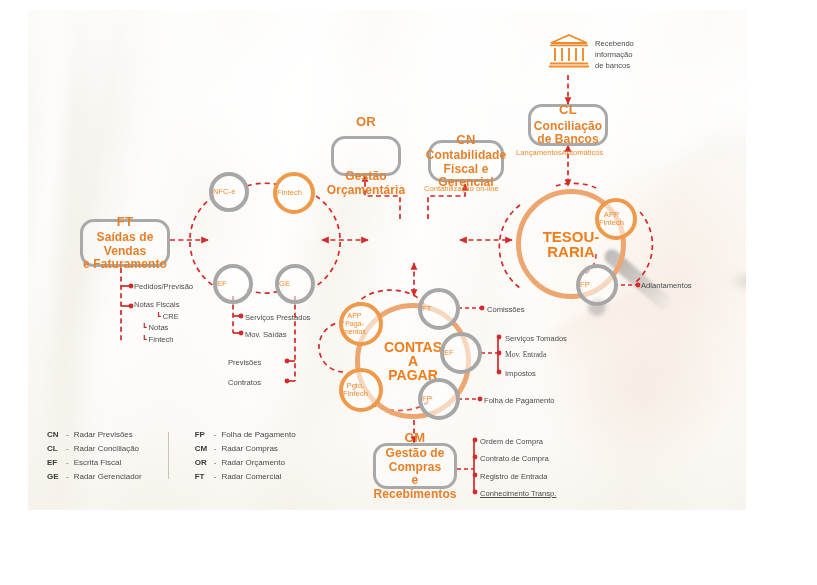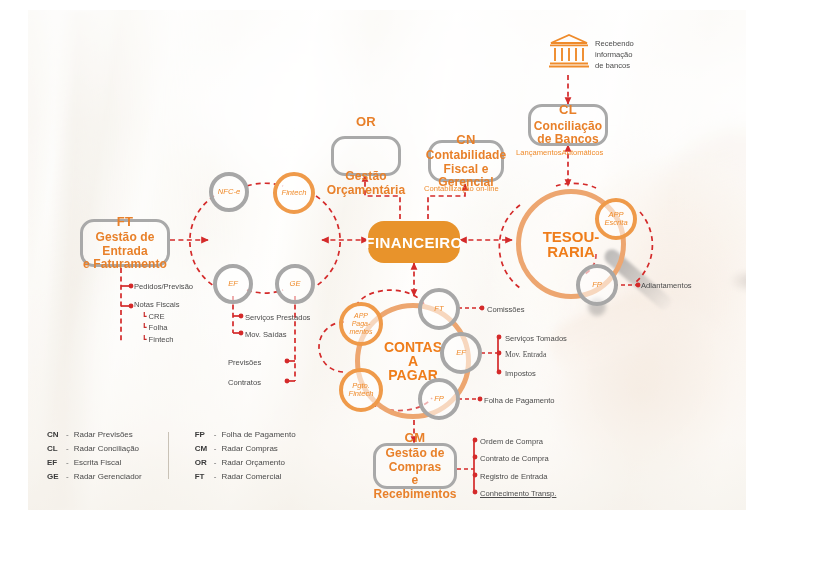--- a/index.html
+++ b/index.html
@@ -138,22 +138,22 @@
   .hub{
     border-radius:50%;
     display:flex;align-items:center;justify-content:center;text-align:center;
     color:#ef7d1a;font-weight:bold;line-height:1.02;
   }
   .hub-ring{border:5px solid #eda670;background:rgba(255,255,255,.18);}
 
   
   .sat{
     border-radius:50%;
-    display:flex;align-items:center;justify-content:center;text-align:center;
-    font-size:7.6px;line-height:1.12;font-style:italic;
+    display:flex;align-items:center;text-align:center;
+    font-size:7.6px;line-height:1.12;
   }
   .sat-grey{border:4px solid #a7a7a7;background:rgba(255,255,255,.55);color:#ef8b2b;}
   .sat-orange{border:4px solid #ef9a4a;background:rgba(255,255,255,.55);color:#ef8b2b;}
 
   
   .cap{
     position:absolute;color:#4b4b4b;font-size:7.6px;white-space:nowrap;line-height:1.45;
   }
   .cap-or{color:#ef8b2b;}
   .sublist{position:absolute;font-size:7.6px;color:#4b4b4b;line-height:1.5;}
@@ -308,33 +308,30 @@
 
   <div class="node modbox" style="left:428px;top:140px;width:76px;height:42px;">
     <span class="code">CN</span>
     <span class="desc" style="white-space:pre-line;">Contabilidade
 Fiscal e Gerencial</span>
   </div>
   <div class="cap cap-or" style="left:424px;top:183px;">Contabilização on-line</div>
 
   <div class="node modbox" style="left:80px;top:219px;width:90px;height:48px;">
     <span class="code">FT</span>
-    <span class="desc" style="white-space:pre-line;">Gestão de Entrada
+    <span class="desc" style="white-space:pre-line;">Saídas de Vendas
 e Faturamento</span>
   </div>
 
   <div class="node modbox" style="left:373px;top:443px;width:84px;height:46px;">
     <span class="code">CM</span>
     <span class="desc" style="white-space:pre-line;">Gestão de Compras
 e Recebimentos</span>
   </div>
 
-  <div class="node" id="financeiro" style="left:368px;top:221px;width:92px;height:42px;">
-    <span>FINANCEIRO</span>
-  </div>
 
   <div class="node sat sat-grey" style="left:209px;top:172px;width:40px;height:40px;">
     <span>NFC-e</span>
   </div>
   <div class="node sat sat-orange" style="left:273px;top:172px;width:42px;height:42px;">
     <span>Fintech</span>
   </div>
   <div class="node sat sat-grey" style="left:213px;top:264px;width:40px;height:40px;">
     <span>EF</span>
   </div>
@@ -369,33 +366,33 @@
   </div>
 
   <div class="node hub hub-ring" style="left:516px;top:189px;width:110px;height:110px;font-size:15px;">
     <span style="display:block;">
       <span>TESOU-</span><br>
       <span>RARIA</span>
     </span>
   </div>
   <div class="node sat sat-orange" style="left:595px;top:198px;width:42px;height:42px;">
     <span style="white-space:pre-line;">APP
-Escrita</span>
+Fintech</span>
   </div>
   <div class="node sat sat-grey" style="left:576px;top:264px;width:42px;height:42px;">
     <span>FP</span>
   </div>
   <div class="cap" style="left:641px;top:280px;">Adiantamentos</div>
 
   <div class="sublist" style="left:134px;top:281px;">
     <div>Pedidos/Previsão</div>
     <div style="height:7px;"></div>
     <div>Notas Fiscais</div>
-    <div style="margin-left:8px;"><span class="hook">┗</span><span>CRE</span></div>
-    <div style="margin-left:8px;"><span class="hook">┗</span><span>Folha</span></div>
+    <div style="margin-left:8px;text-align:center;"><span class="hook">┗</span><span>CRE</span></div>
+    <div style="margin-left:8px;"><span class="hook">┗</span><span>Notas</span></div>
     <div style="margin-left:8px;"><span class="hook">┗</span><span>Fintech</span></div>
   </div>
 
   <div class="cap" style="left:245px;top:312px;">Serviços Prestados</div>
   <div class="cap" style="left:245px;top:329px;">Mov. Saídas</div>
 
   <div class="cap" style="left:228px;top:357px;">Previsões</div>
   <div class="cap" style="left:228px;top:377px;">Contratos</div>
 
   <div class="cap" style="left:487px;top:304px;">Comissões</div>

